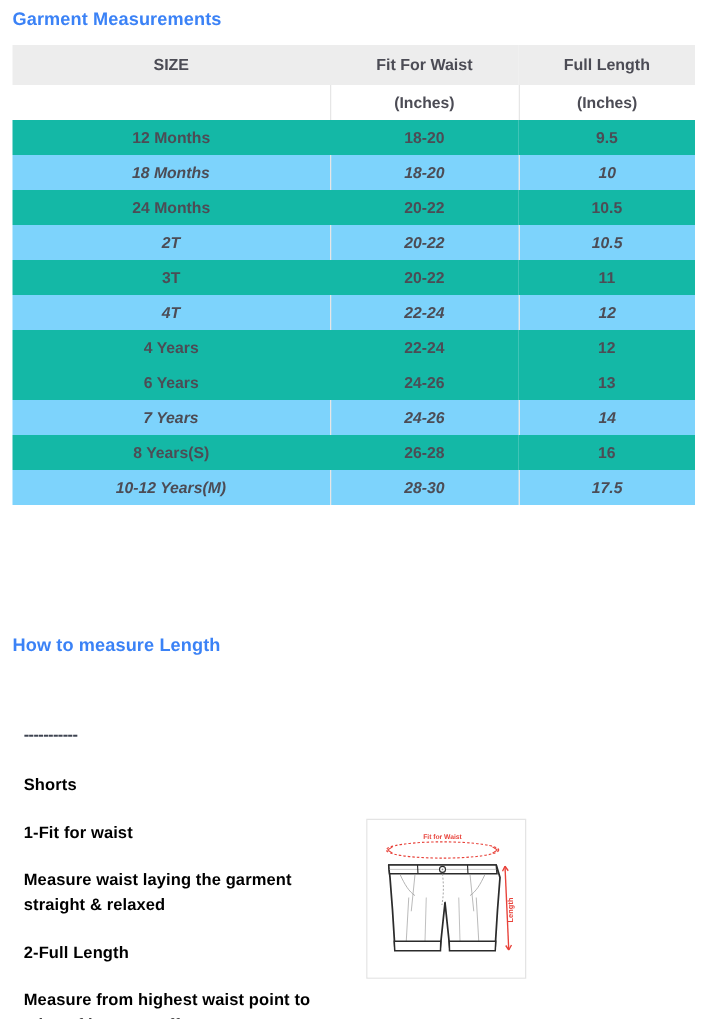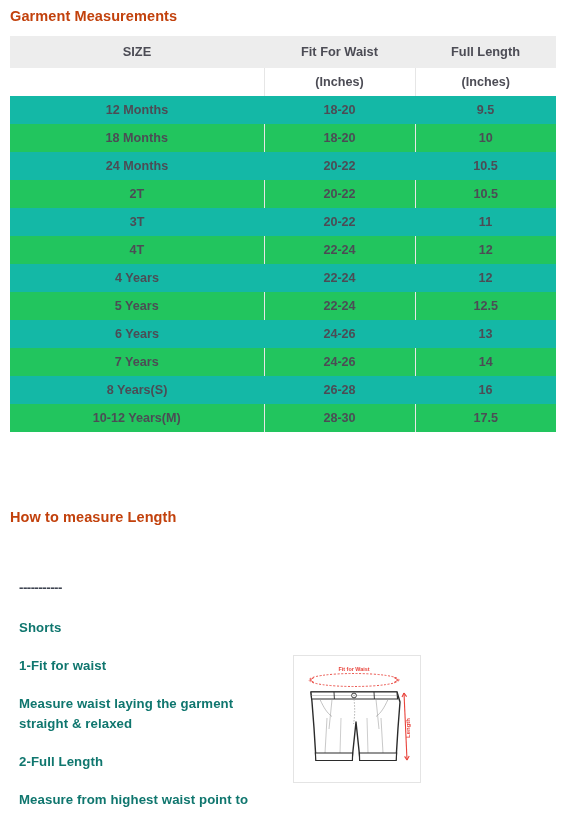--- a/index.html
+++ b/index.html
@@ -10,21 +10,21 @@
     font-family: "Liberation Sans", sans-serif;
     -webkit-font-smoothing: antialiased;
   }
   .page { position: relative; width: 572px; height: 815px; overflow: hidden; }
 
   .section-title {
     position: absolute;
     left: 10px;
     font-size: 14.5px;
     font-weight: bold;
-    color: #c2410c;
+    color: #3b82f6;
     letter-spacing: 0.1px;
   }
   #title-measurements { top: 8px; }
   #title-howto { top: 509px; }
 
   
   .size-table {
     position: absolute;
     left: 10px;
     top: 36px;
@@ -60,38 +60,39 @@
     border-right: 1px solid #e6e6e6;
   }
   .size-table tbody tr.unit td.first-cell {
     border-left: none;
   }
   .size-table tbody tr.unit td.last-cell {
     border-right: none;
   }
   .size-table tbody tr.shade td { background: #14b8a6; }
   .size-table tbody tr.plain td {
-    background: #22c55e;
+    background: #7dd3fc;
     border-left: 1px solid #e6e6e6;
     border-right: 1px solid #e6e6e6;
+    font-style: italic;
   }
   .size-table tbody tr.plain td.first-cell { border-left: none; }
   .size-table tbody tr.plain td.last-cell  { border-right: none; }
 
   
   .howto-block {
     position: absolute;
     left: 19px;
     top: 578px;
     width: 262px;
   }
   .howto-line {
     font-size: 13.2px;
     font-weight: bold;
-    color: #0f766e;
+    color: #000000;
     line-height: 20px;
     margin-bottom: 18px;
     letter-spacing: 0.1px;
   }
   .howto-line.rule {
     color: #3d4350;
     letter-spacing: -0.5px;
     margin-bottom: 20px;
     font-weight: bold;
   }
@@ -163,25 +164,20 @@
         <tr class="plain">
           <td class="first-cell">4T</td>
           <td>22-24</td>
           <td class="last-cell">12</td>
         </tr>
         <tr class="shade">
           <td class="first-cell">4 Years</td>
           <td>22-24</td>
           <td class="last-cell">12</td>
         </tr>
-        <tr class="plain">
-          <td class="first-cell">5 Years</td>
-          <td>22-24</td>
-          <td class="last-cell">12.5</td>
-        </tr>
         <tr class="shade">
           <td class="first-cell">6 Years</td>
           <td>24-26</td>
           <td class="last-cell">13</td>
         </tr>
         <tr class="plain">
           <td class="first-cell">7 Years</td>
           <td>24-26</td>
           <td class="last-cell">14</td>
         </tr>

